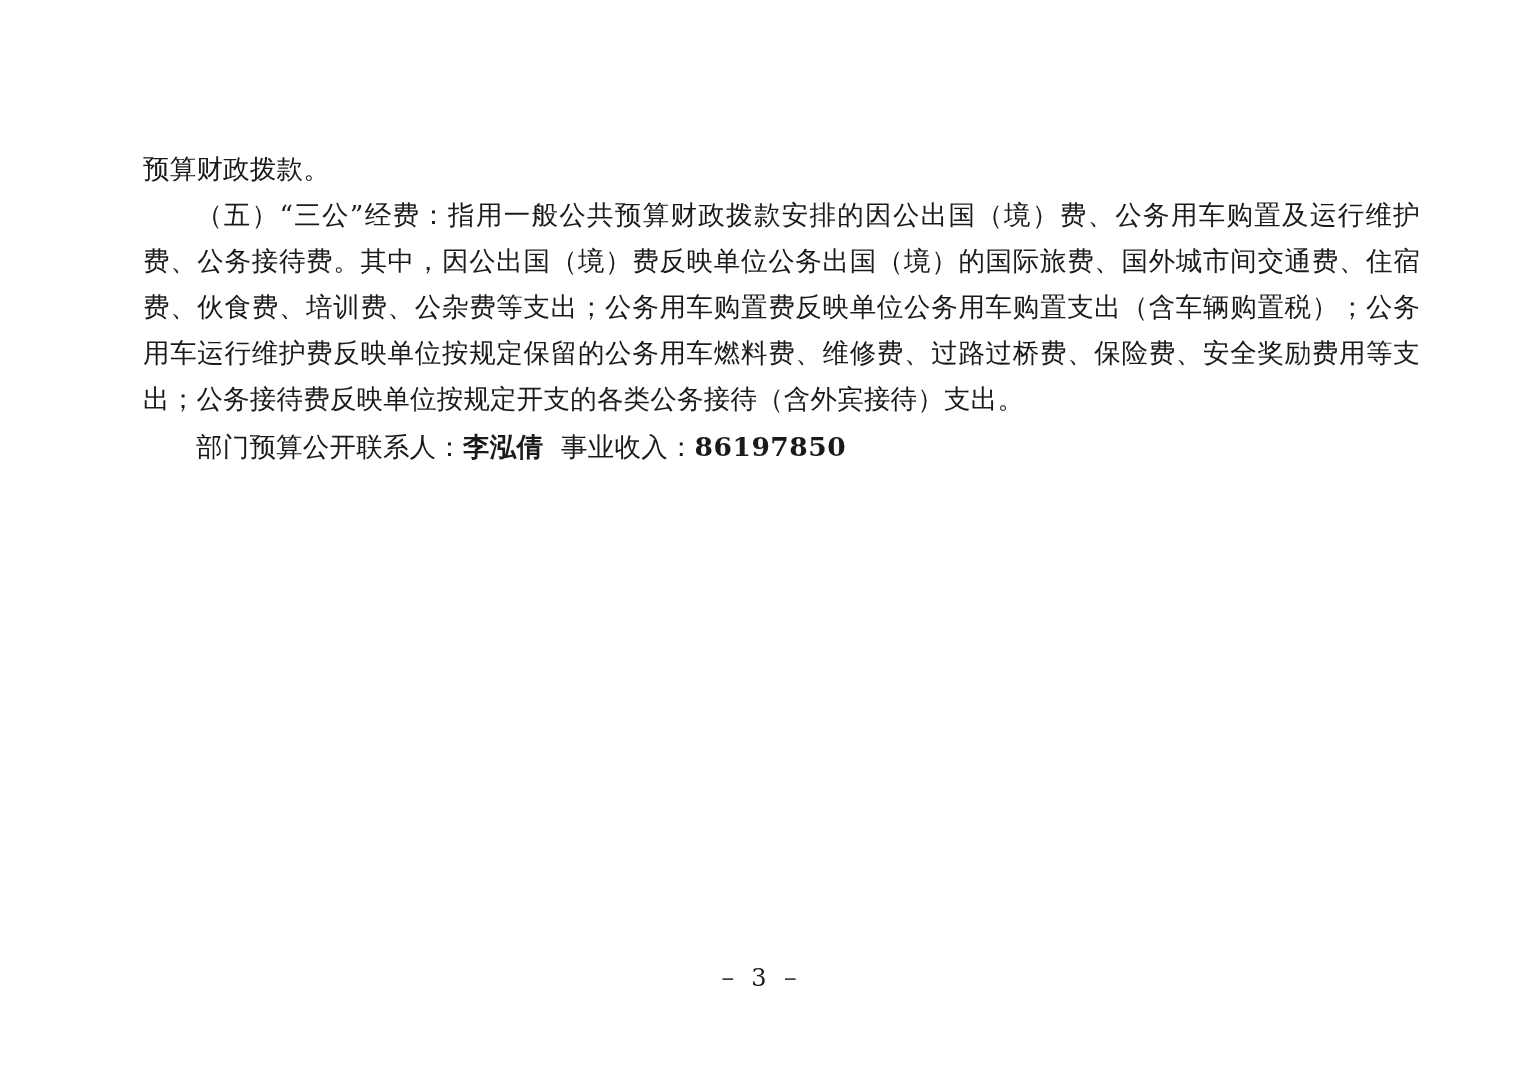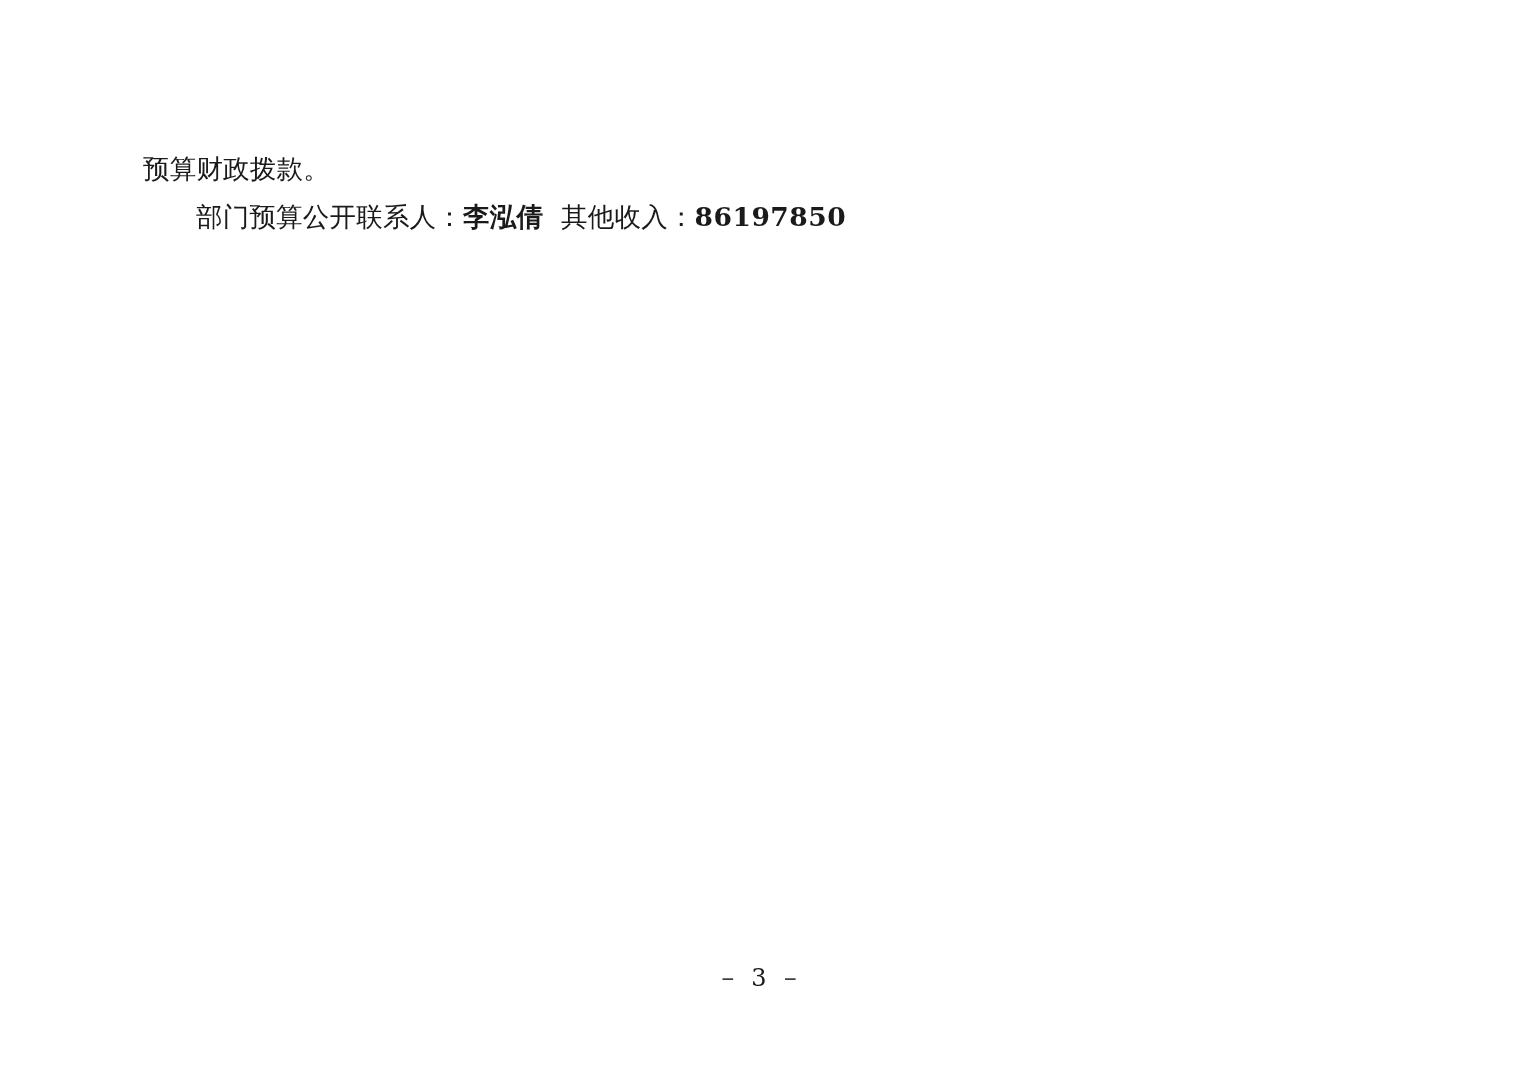--- a/index.html
+++ b/index.html
@@ -73,22 +73,23 @@
 
 <div class="page">
 
   <div class="doc-body">
 
     <p class="para">预算财政拨款。</p>
 
 
 
 
+    <p class="para indent">（五）“三公”经费：指用一般公共预算财政拨款安排的因公出国（境）费、公务用车购置及运行维护费、公务接待费。其中，因公出国（境）费反映单位公务出国（境）的国际旅费、国外城市间交通费、住宿费、伙食费、培训费、公杂费等支出；公务用车购置费反映单位公务用车购置支出（含车辆购置税）；公务用车运行维护费反映单位按规定保留的公务用车燃料费、维修费、过路过桥费、保险费、安全奖励费用等支出；公务接待费反映单位按规定开支的各类公务接待（含外宾接待）支出。</p>
 
     <p class="contact">
-      <span>部门预算公开联系人：</span><span class="name">李泓倩</span><span class="gap"></span><span>其他收入：</span><span class="num">86197850</span>
+      <span>部门预算公开联系人：</span><span class="name">李泓倩</span><span class="gap"></span><span>事业收入：</span><span class="num">86197850</span>
     </p>
 
   </div>
 
   <div class="page-number">－ 3 －</div>
 
 </div>
 
 </body></html>

